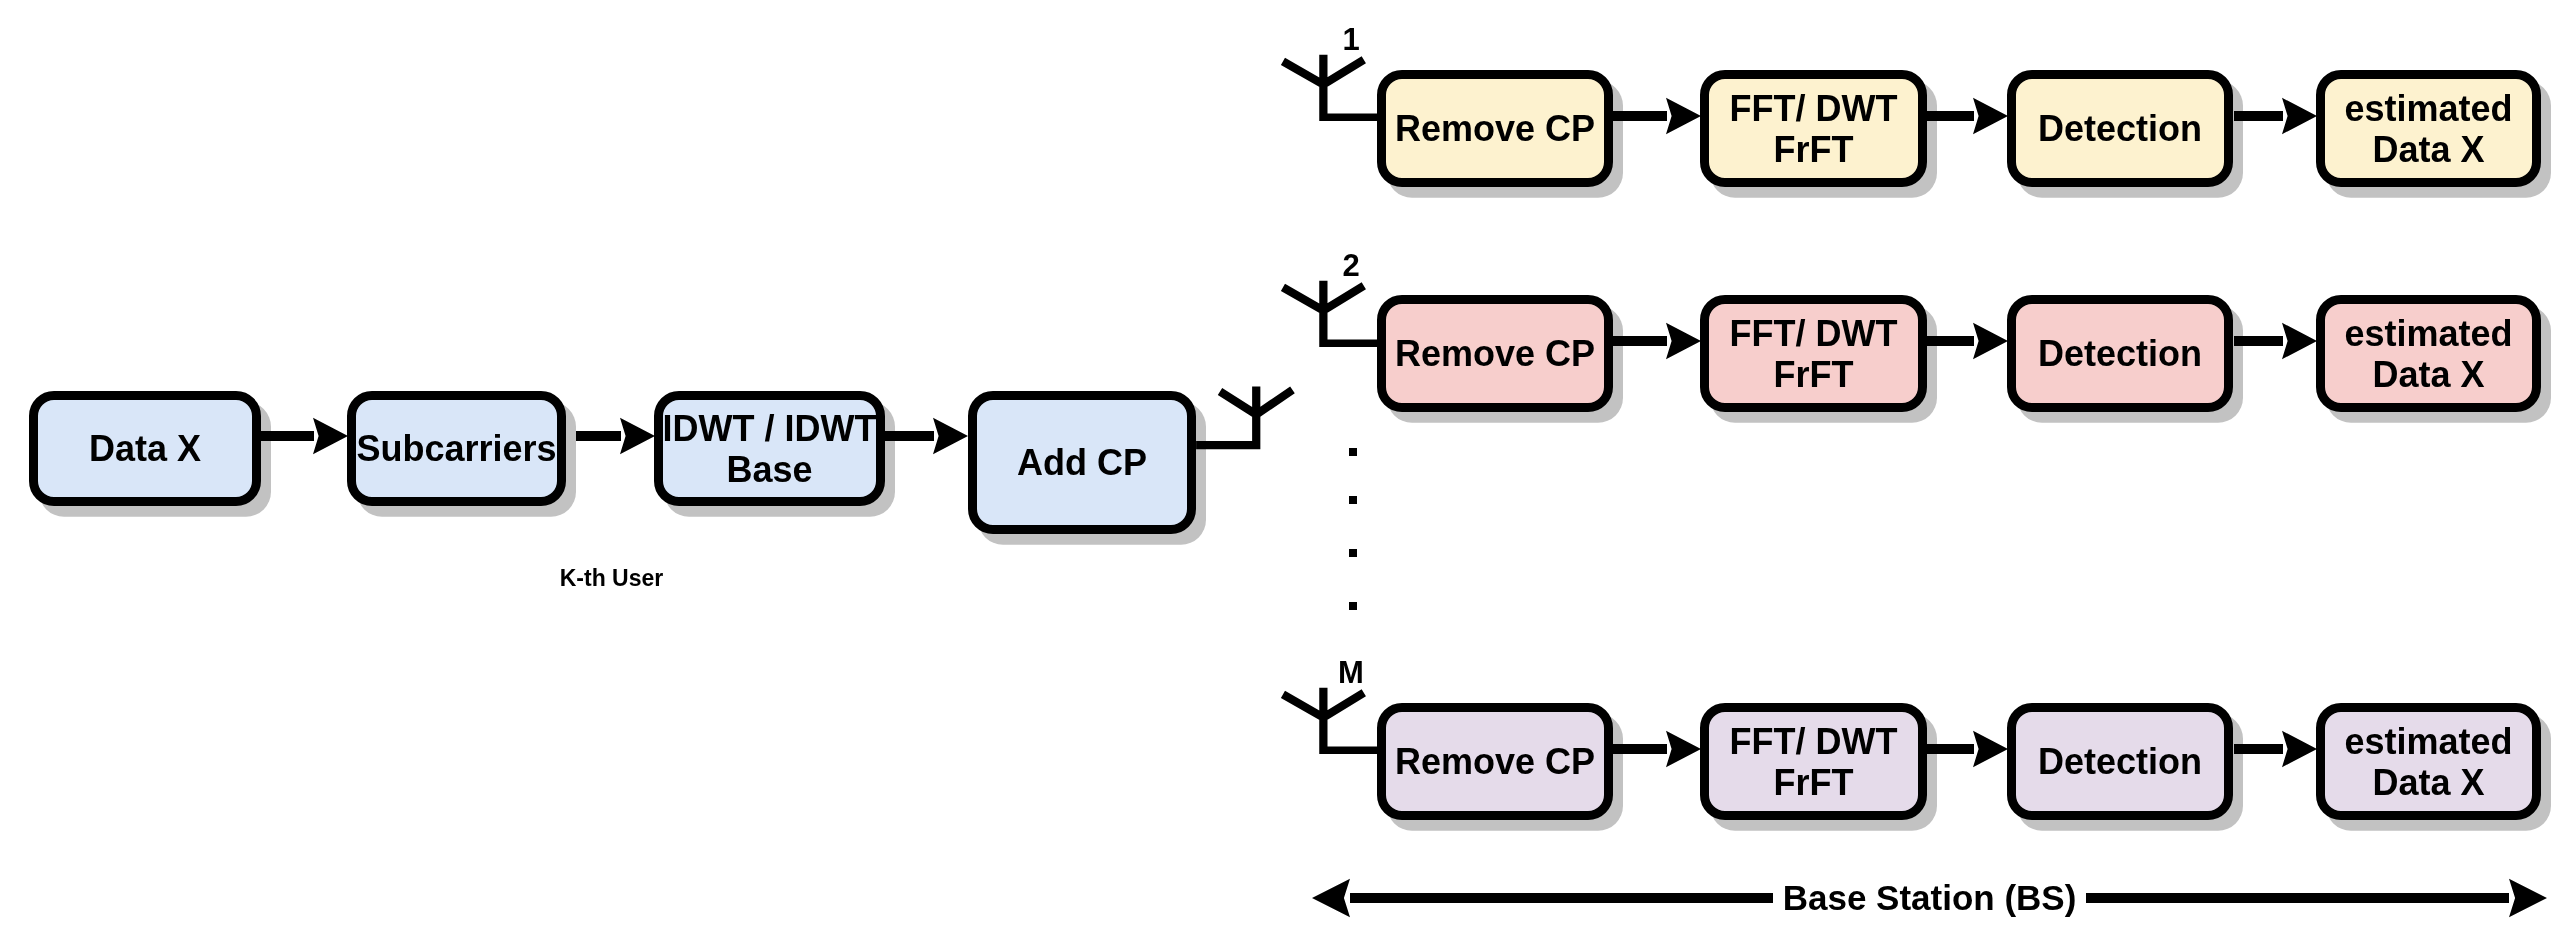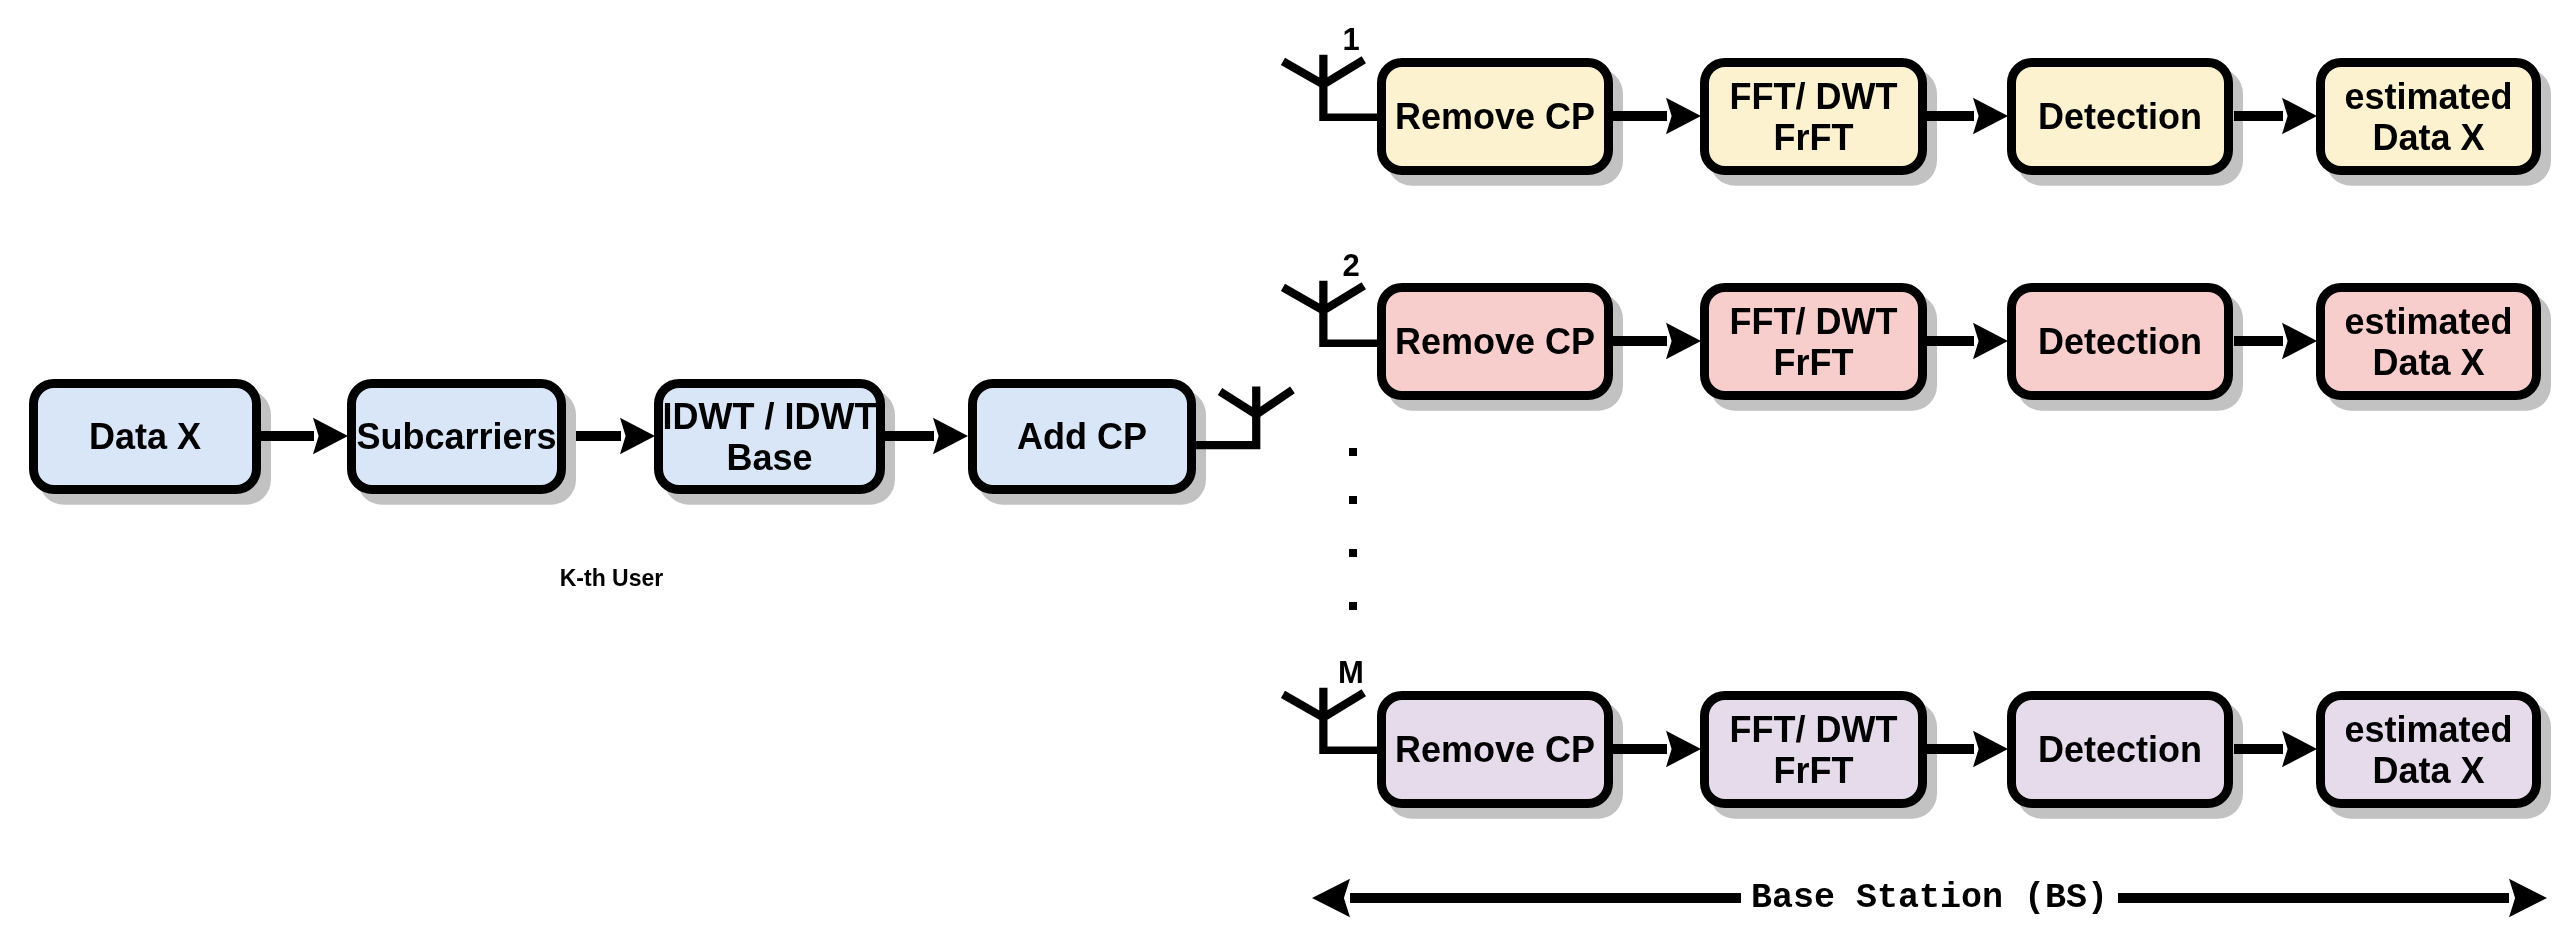--- a/index.html
+++ b/index.html
@@ -8,20 +8,21 @@
     font-family:"Liberation Sans", sans-serif; color:#000; overflow:hidden;
   }
   
   .box {
     position:absolute; box-sizing:border-box;
     border:9px solid #000; border-radius:25px;
     box-shadow:10px 10.7px 0 #c2c2c2;
     display:flex; flex-direction:column; align-items:center; justify-content:center;
     font-weight:bold; font-size:36px; line-height:41px; text-align:center;
     white-space:nowrap;
+    margin-top:12px;
   }
   .box span { display:block; }
   
   .arrow { position:absolute; height:10px; background:#000; }
   .arrow::after {
     content:""; position:absolute; right:-34px; top:50%; transform:translateY(-50%);
     width:35px; height:38px; background:#000;
     clip-path:polygon(0% 2%, 100% 50%, 0% 98%, 16% 50%);
   }
   
@@ -31,21 +32,21 @@
   
   .caption { position:absolute; text-align:center; font-weight:bold; font-size:23px; }
   
   .dot { position:absolute; width:8.3px; height:8.3px; background:#000; }
   
   .bspan { position:absolute; display:flex; align-items:center; }
   .shaft { height:10px; background:#000; flex:1; }
   .head { width:38px; height:40px; background:#000; flex:0 0 auto; }
   .head-left  { clip-path:polygon(100% 2%, 0% 50%, 100% 98%, 84% 50%); }
   .head-right { clip-path:polygon(0% 2%, 100% 50%, 0% 98%, 16% 50%); }
-  .bs-label { font-weight:bold; font-size:35px; margin:0 10px; white-space:nowrap;font-family:Liberation Mono, monospace; }
+  .bs-label { font-weight:bold; font-size:35px; margin:0 10px; white-space:nowrap; }
 </style>
 </head>
 <body>
 
 <div class="canvas">
 
   <div class="box" style="left: 29px; top: 379px; width: 232px; height: 115px; background-color: rgb(217, 230, 248);">
     <span>Data X</span>
   </div>
   <div class="arrow" style="left:261px;top:431px;width:53px"></div>
@@ -54,21 +55,21 @@
     <span>Subcarriers</span>
   </div>
   <div class="arrow" style="left:576px;top:431px;width:45px"></div>
 
   <div class="box" style="left: 654px; top: 379px; width: 231px; height: 115px; background-color: rgb(217, 230, 248);">
     <span>IDWT / IDWT</span>
     <span>Base</span>
   </div>
   <div class="arrow" style="left:884px;top:431px;width:50px"></div>
 
-  <div class="box" style="left: 968px; top: 379px; width: 228px; height: 115px; background-color: rgb(217, 230, 248);">
+  <div class="box" style="left: 968px; top: 379px; width: 228px; height: 143px; background-color: rgb(217, 230, 248);">
     <span>Add CP</span>
   </div>
 
   <svg class="antenna" style="left:1196px;top:380px" width="104" height="70" viewBox="0 0 126 85">
     <path d="M0 79 H73 V8 M29 14 L73 42 L117 12"></path>
   </svg>
 
   <div class="caption" style="left:446px;top:565px;width:331px">K-th User</div>
 
   <div class="ant-label" style="left:1322px;top:23px">1</div>

